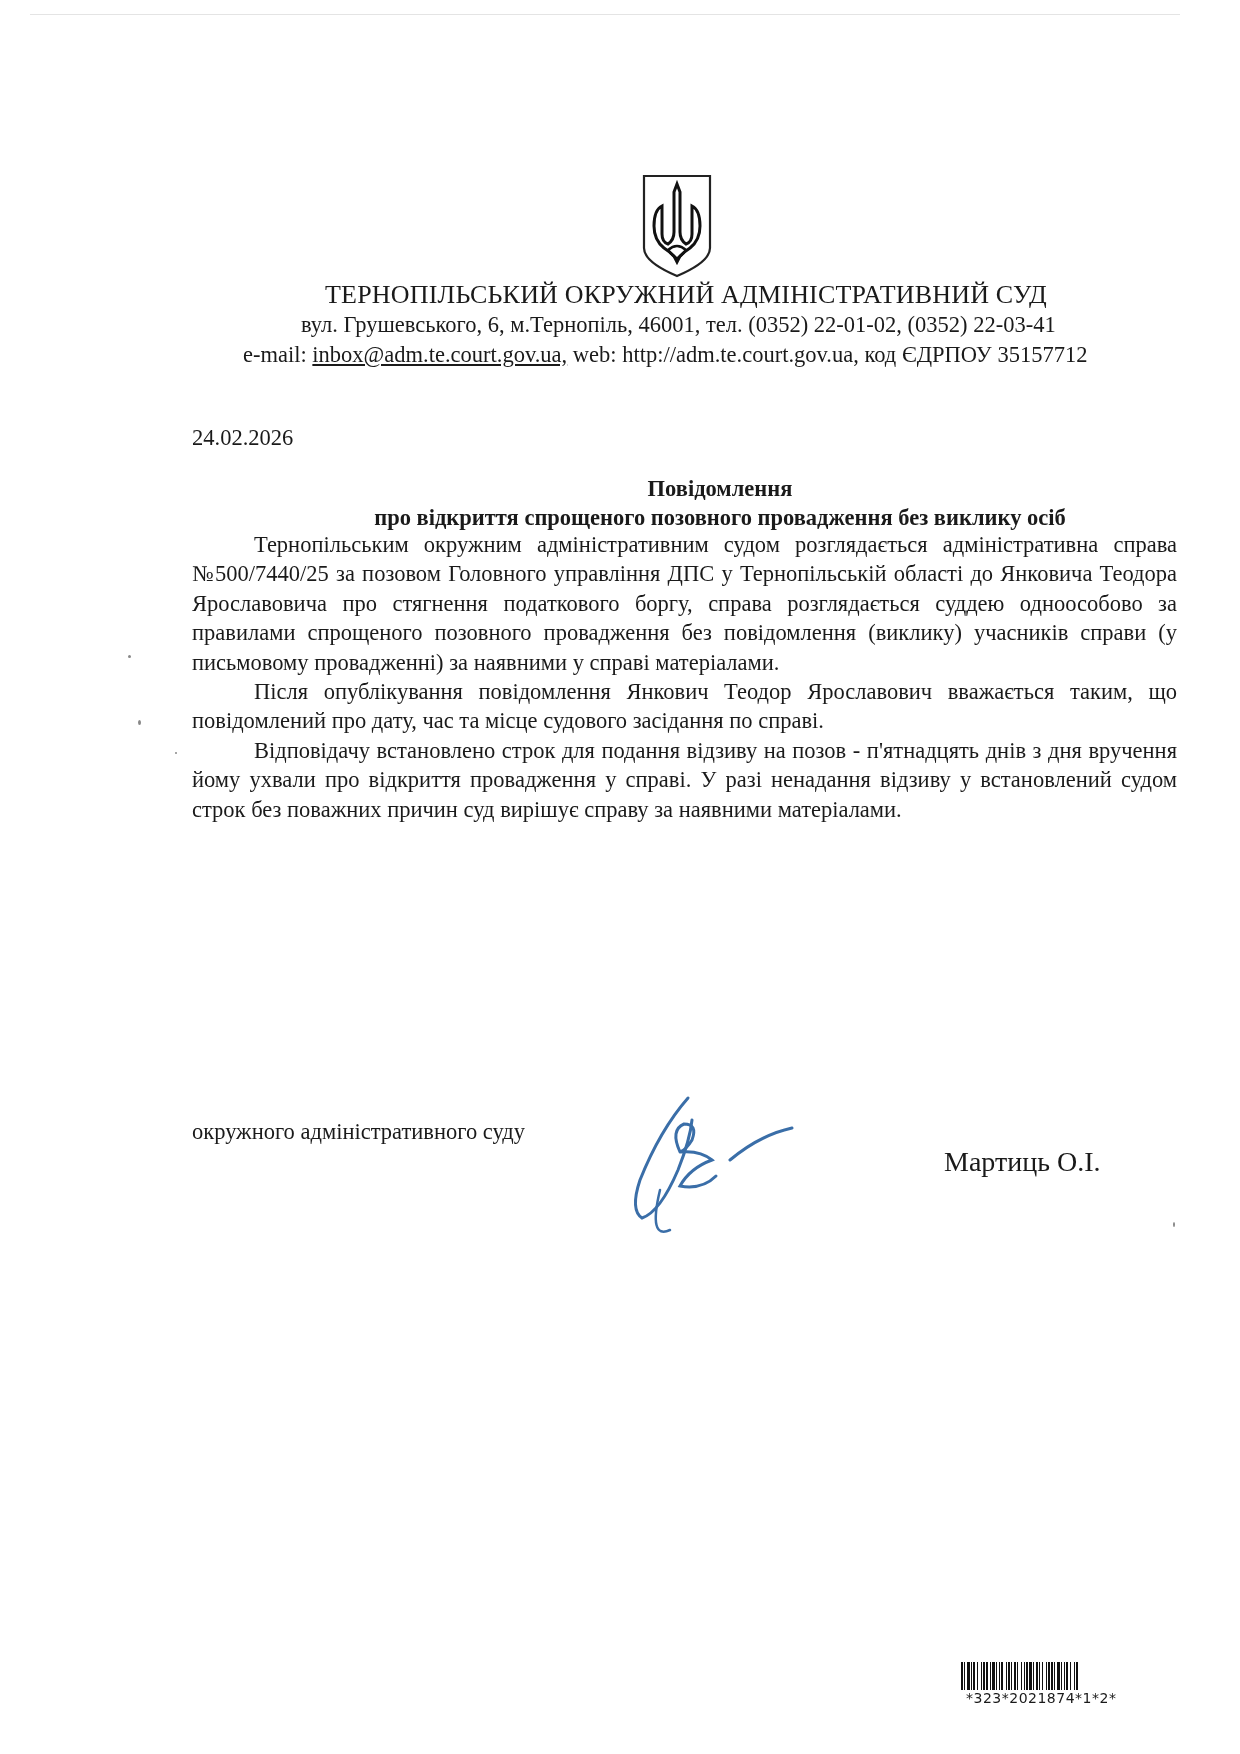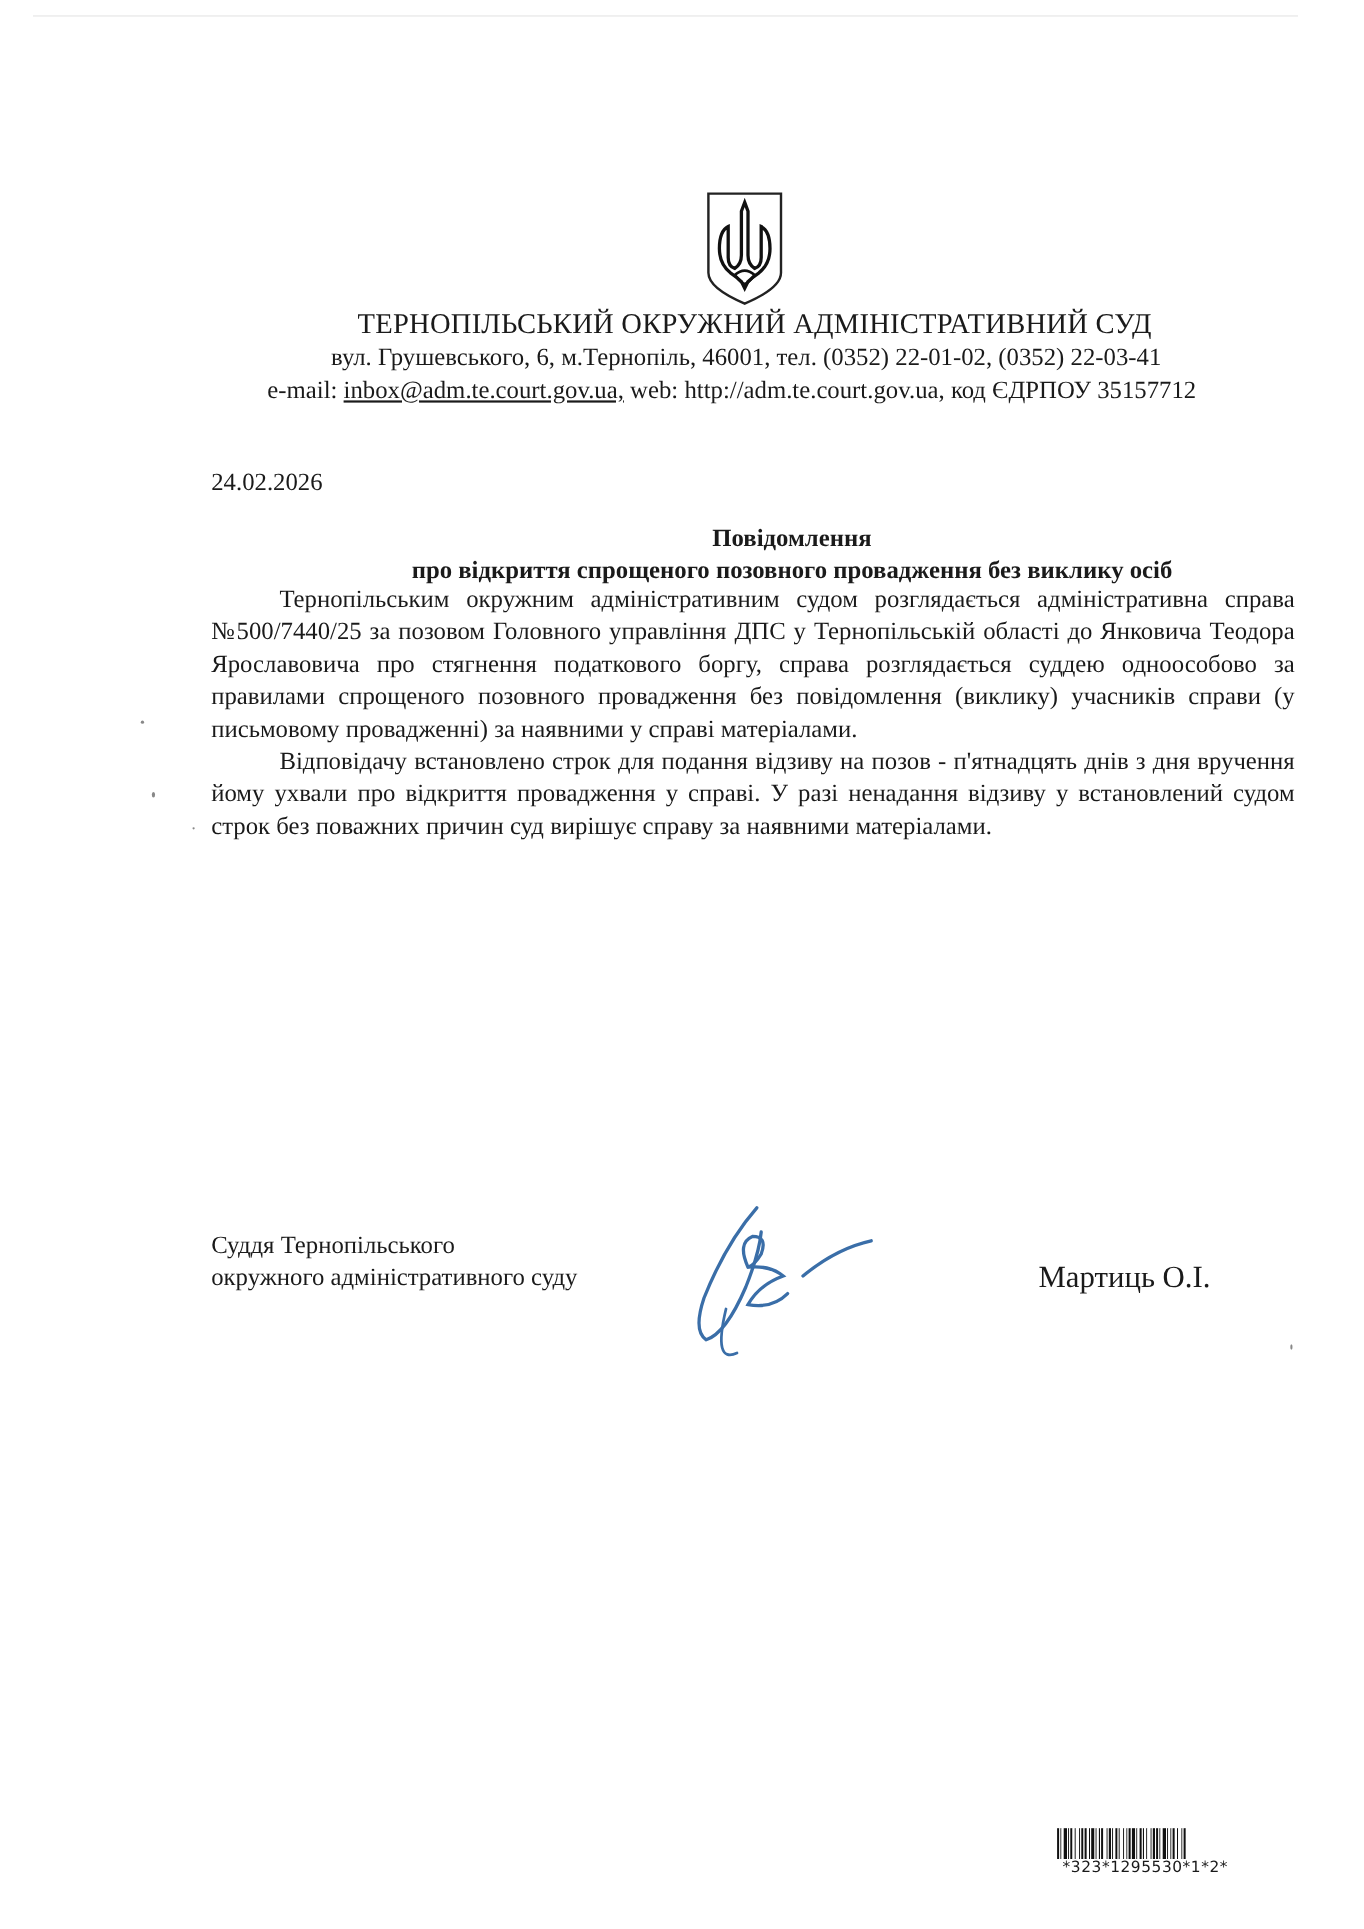--- a/index.html
+++ b/index.html
@@ -48,25 +48,25 @@
   <span>e-mail: </span><span class="email">inbox@adm.te.court.gov.ua,</span><span> web: </span><span>http://adm.te.court.gov.ua,</span><span> код ЄДРПОУ </span><span>35157712</span>
 </div>
 
 <div class="date">24.02.2026</div>
 
 <div class="title t1">Повідомлення</div>
 <div class="title t2">про відкриття спрощеного позовного провадження без виклику осіб</div>
 
 <div class="body">
   <p>Тернопільським окружним адміністративним судом розглядається адміністративна справа №500/7440/25 за позовом Головного управління ДПС у Тернопільській області до Янковича Теодора Ярославовича про стягнення податкового боргу, справа розглядається суддею одноособово за правилами спрощеного позовного провадження без повідомлення (виклику) учасників справи (у письмовому провадженні) за наявними у справі матеріалами.</p>
+  <p>Після опублікування повідомлення Янкович Теодор Ярославович вважається таким, що повідомлений про дату, час та місце судового засідання по справі.</p>
   <p>Відповідачу встановлено строк для подання відзиву на позов - п'ятнадцять днів з дня вручення йому ухвали про відкриття провадження у справі. У разі ненадання відзиву у встановлений судом строк без поважних причин суд вирішує справу за наявними матеріалами.</p>
 </div>
 
 <div class="sig-left">
-  <div>Суддя Тернопільського</div>
   <div>окружного адміністративного суду</div>
 </div>
 
 <svg class="signature" viewBox="0 0 250 150">
   <path d="M68 8 Q40 40 20 90 Q10 120 22 128 Q40 122 58 80 Q70 50 72 30" fill="none" stroke="#3a6ea8" stroke-width="3" stroke-linecap="round"></path>
   <path d="M60 62 Q50 40 64 34 Q78 34 72 50 Q66 60 60 62 Q80 60 92 70 Q70 78 60 96 Q82 100 96 86" fill="none" stroke="#3a6ea8" stroke-width="3" stroke-linecap="round"></path>
   <path d="M40 100 Q28 150 50 140" fill="none" stroke="#3a6ea8" stroke-width="2.5" stroke-linecap="round"></path>
   <path d="M110 70 Q140 45 172 38" fill="none" stroke="#3a6ea8" stroke-width="3" stroke-linecap="round"></path>
 </svg>
 
@@ -143,18 +143,18 @@
     <span style="width: 1px; background: rgb(255, 255, 255);"></span>
     <span style="width: 2px; background: rgb(17, 17, 17);"></span>
     <span style="width: 2px; background: rgb(255, 255, 255);"></span>
     <span style="width: 1px; background: rgb(17, 17, 17);"></span>
     <span style="width: 3px; background: rgb(255, 255, 255);"></span>
     <span style="width: 1px; background: rgb(17, 17, 17);"></span>
     <span style="width: 1px; background: rgb(255, 255, 255);"></span>
     <span style="width: 2px; background: rgb(17, 17, 17);"></span>
     <span style="width: 1px; background: rgb(255, 255, 255);"></span>
   </div>
-<div class="barcode-text">*323*1295530*1*2*</div>
+<div class="barcode-text">*323*2021874*1*2*</div>
 
 <div class="speck" style="left:128px;top:655px;width:3px;height:3px"></div>
 <div class="speck" style="left:138px;top:720px;width:3px;height:5px"></div>
 <div class="speck" style="left:175px;top:752px;width:2px;height:2px"></div>
 <div class="speck" style="left:1173px;top:1222px;width:2px;height:5px"></div>
 
 </body></html>

